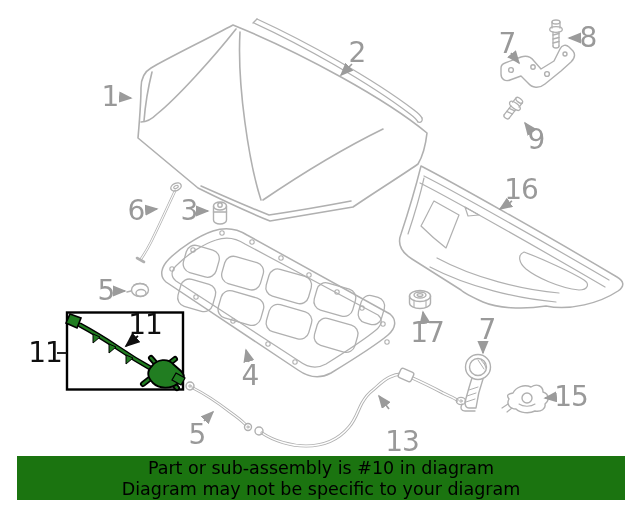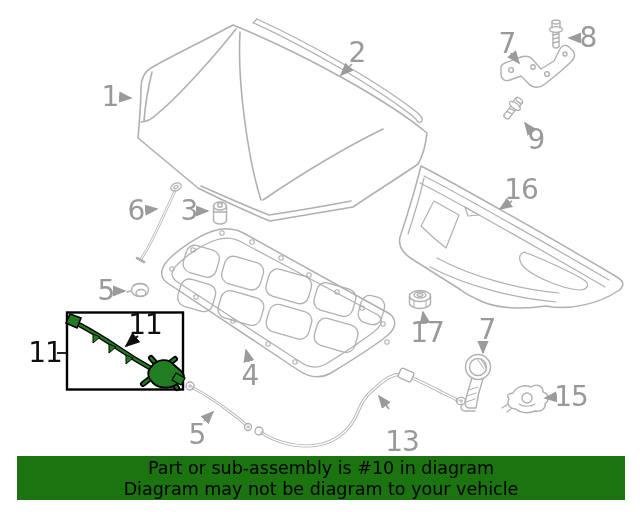--- a/index.html
+++ b/index.html
@@ -243,16 +243,16 @@
   <div class="callout hl" style="left:145px;top:325px">11</div>
   <div class="callout" style="left:197px;top:435px">5</div>
   <div class="callout" style="left:402px;top:442px">13</div>
   <div class="callout" style="left:487px;top:330px">7</div>
   <div class="callout" style="left:571px;top:397px">15</div>
   <div class="callout" style="left:521px;top:190px">16</div>
   <div class="callout" style="left:427px;top:333px">17</div>
 
   <div class="banner">
     <div>Part or sub-assembly is #10 in diagram</div>
-    <div>Diagram may not be diagram to your vehicle</div>
+    <div>Diagram may not be specific to your diagram</div>
   </div>
 
 </div>
 
 </body></html>

